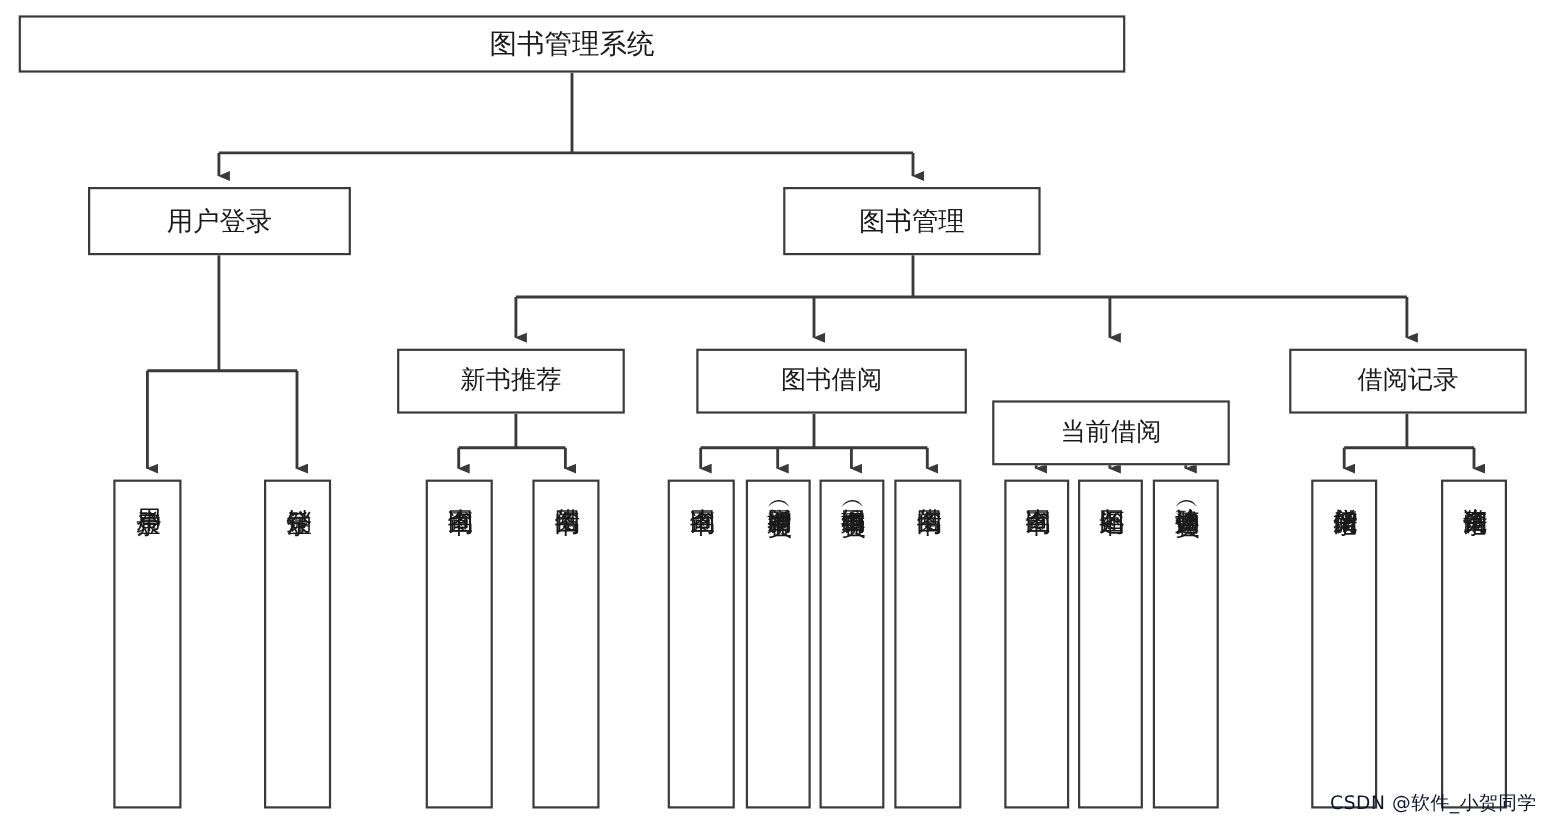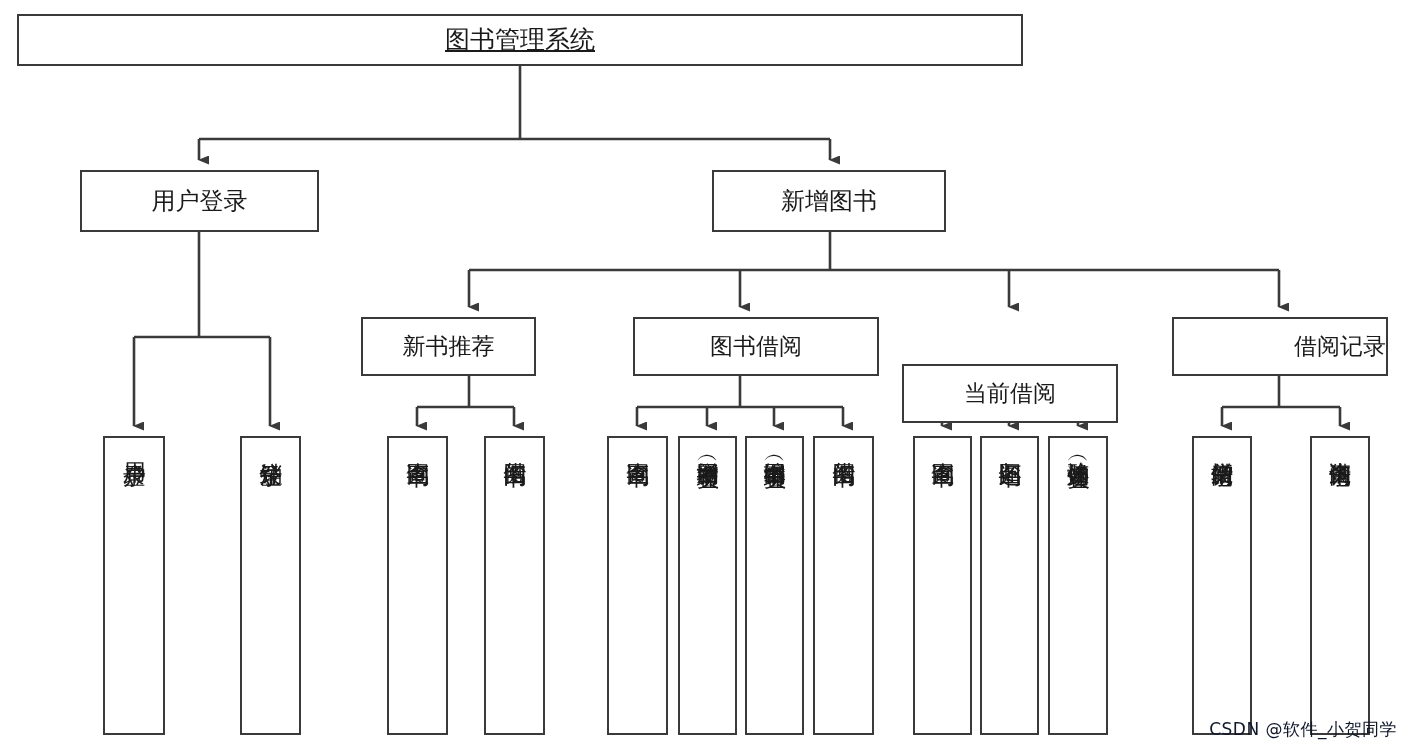--- a/index.html
+++ b/index.html
@@ -35,21 +35,21 @@
     align-items: center;
     justify-content: center;
     color: #1a1a1a;
   }
   .node .label {
     display: block;
     text-align: center;
     line-height: 1.18;
     white-space: nowrap;
   }
-  .node-root .label   { font-size: 25px; text-decoration: underline; }
+  .node-root .label   { font-size: 25px; }
   .node-tier1 .label  { font-size: 24px; }
   .node-tier2 .label  { font-size: 23px; }
   .node-leaf {
     align-items: flex-start;
     justify-content: center;
     padding-top: 6px;
   }
   .node-leaf .label {
     font-size: 23px;
     writing-mode: vertical-rl;
@@ -126,33 +126,33 @@
   </svg>
 
   <div class="node node-root" style="left:17px; top:14px; width:1006px; height:52px;">
     <span class="label">图书管理系统</span>
   </div>
 
   <div class="node node-tier1" style="left:80px; top:170px; width:239px; height:62px;">
     <span class="label">用户登录</span>
   </div>
   <div class="node node-tier1" style="left:712px; top:170px; width:234px; height:62px;">
-    <span class="label">新增图书</span>
-  </div>
-
-  <div class="node node-tier2" style="left:361px; top:317px; width:175px; height:59px;">
+    <span class="label">图书管理</span>
+  </div>
+
+  <div class="node node-tier2" style="left:361px; top:317px; width:207px; height:59px;">
     <span class="label">新书推荐</span>
   </div>
   <div class="node node-tier2" style="left:633px; top:317px; width:246px; height:59px;">
     <span class="label">图书借阅</span>
   </div>
   <div class="node node-tier2" style="left:902px; top:317px; width:216px; height:59px;margin-top:47px;">
     <span class="label">当前借阅</span>
   </div>
-  <div class="node node-tier2" style="left:1172px; top:317px; width:216px; height:59px;justify-content:flex-end;">
+  <div class="node node-tier2" style="left:1172px; top:317px; width:216px; height:59px;">
     <span class="label">借阅记录</span>
   </div>
 
   <div class="node node-leaf" style="left:103px; top:436px; width:62px; height:299px;">
     <span class="label">用户登录</span>
   </div>
   <div class="node node-leaf" style="left:240px; top:436px; width:61px; height:299px;">
     <span class="label">注销登录</span>
   </div>
 

